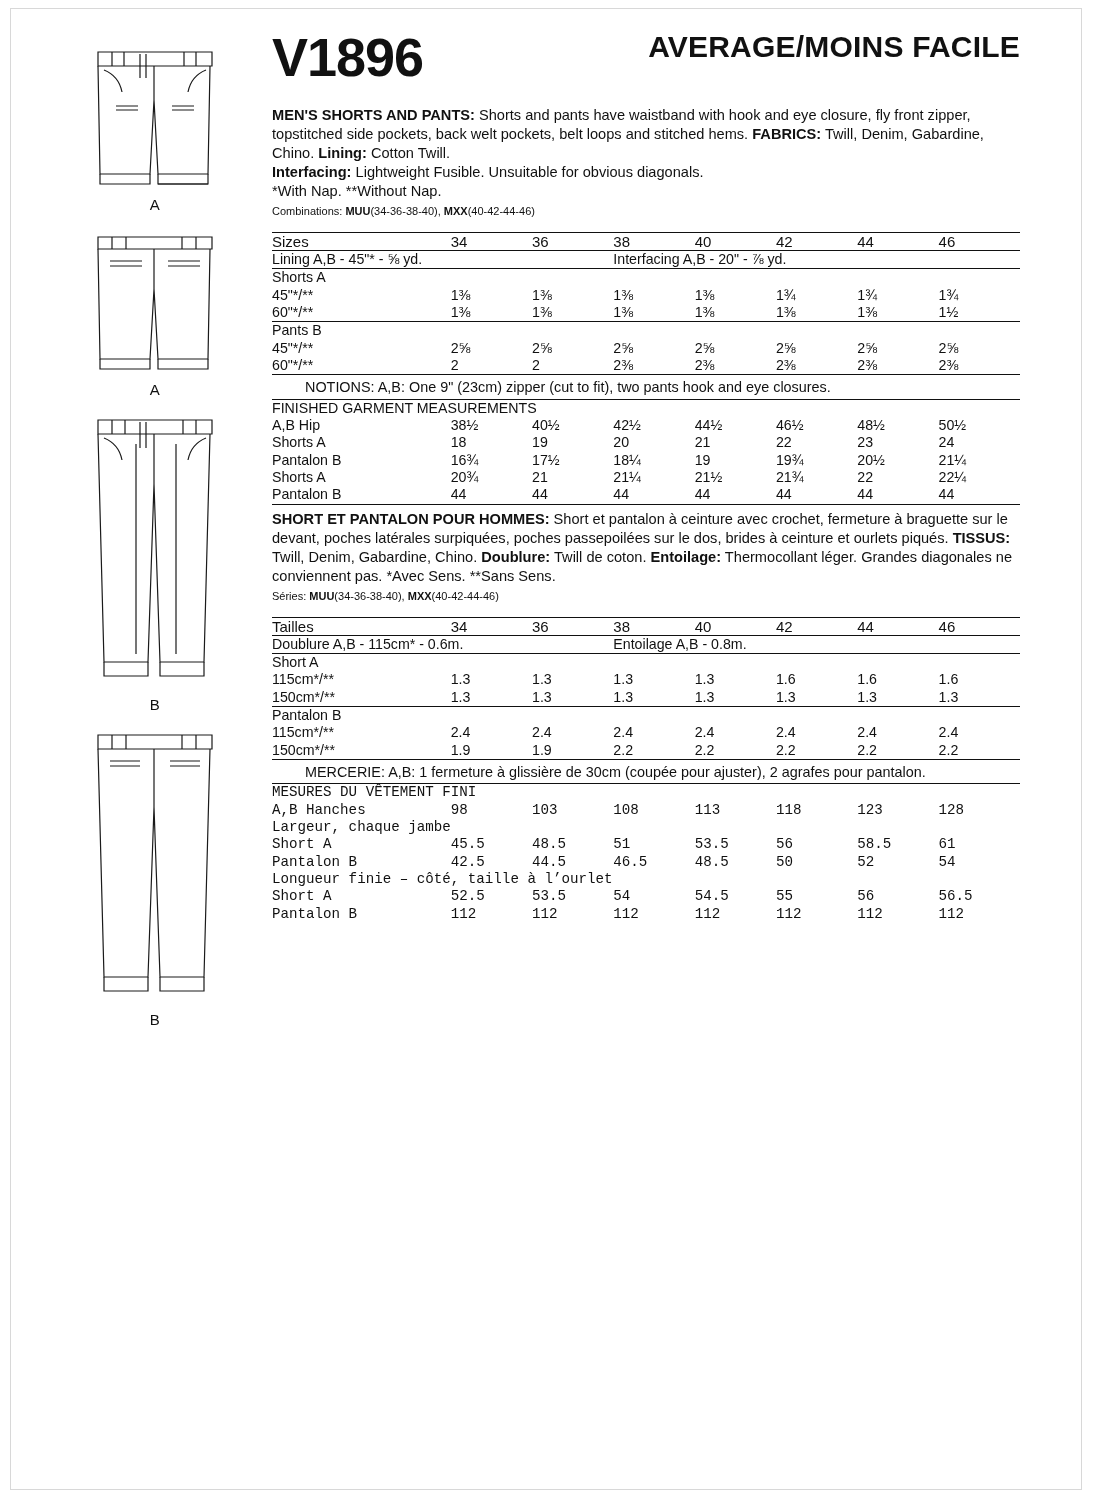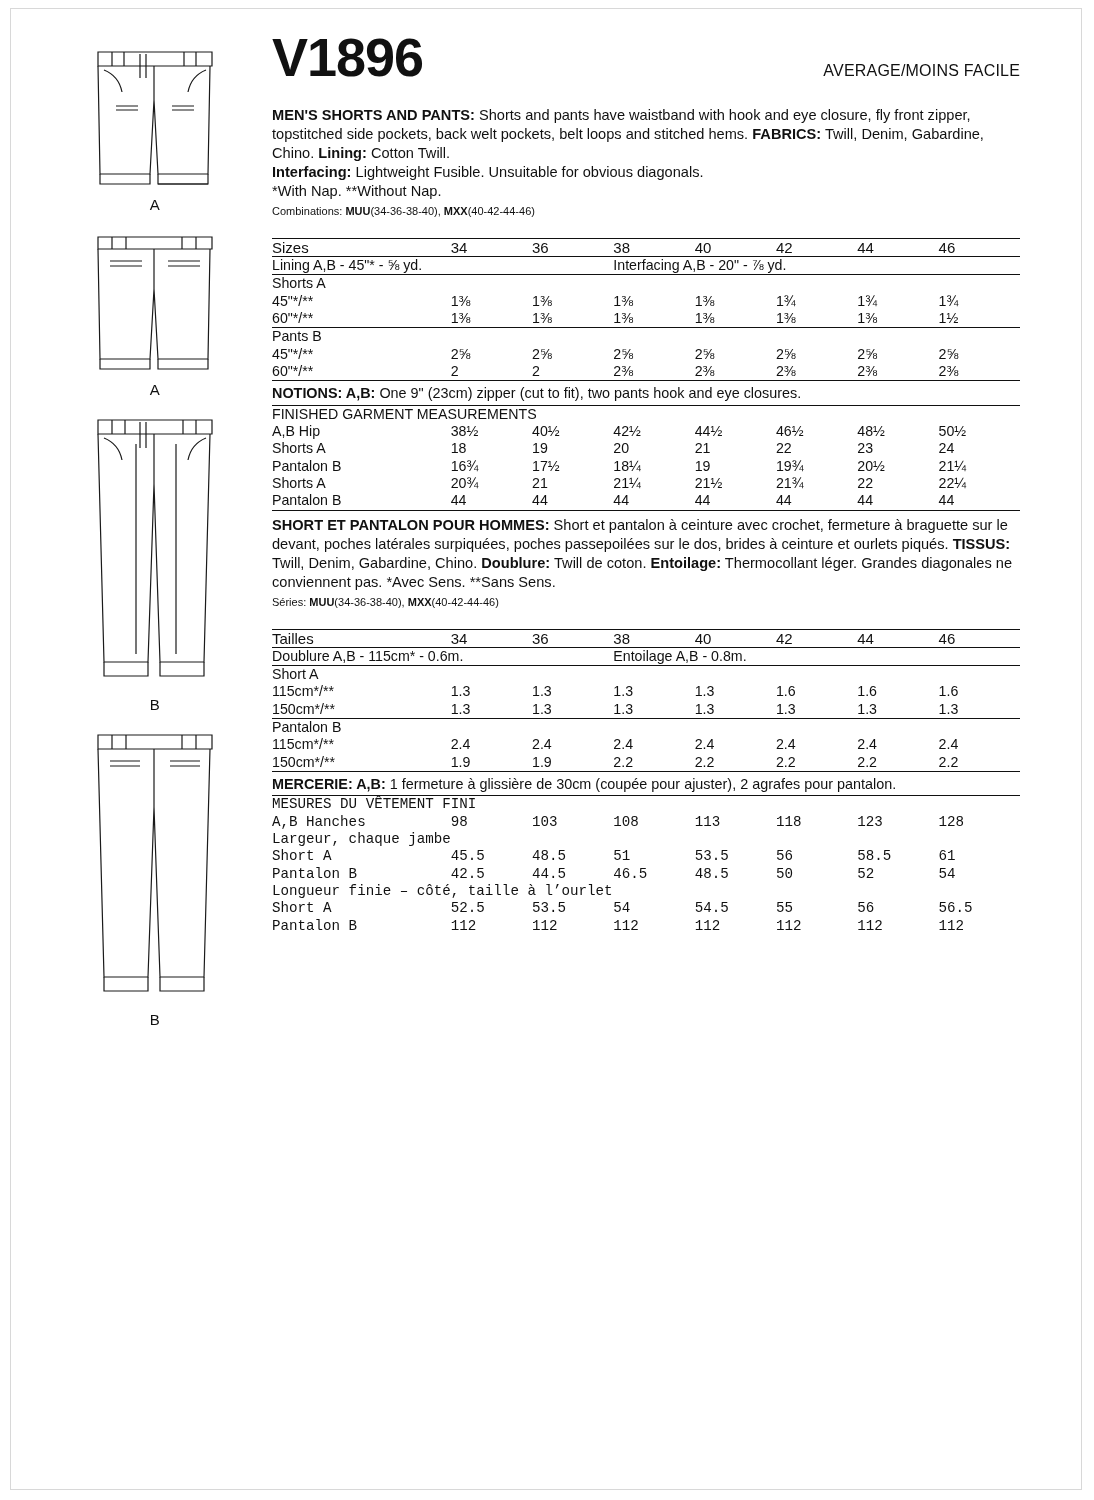--- a/index.html
+++ b/index.html
@@ -54,34 +54,34 @@
 
   
   .content {
     position: absolute;
     left: 272px;
     top: 30px;
     width: 748px;
   }
   .head-row {
     display: flex;
-    align-items: flex-end;
     justify-content: space-between;
   }
   .pattern-number {
     font-size: 54px;
     font-weight: bold;
     letter-spacing: -1px;
     line-height: 1;
     font-family: "Liberation Sans", sans-serif;
   }
   .difficulty {
-    font-size: 16px;
+    font-size: 30px;
     letter-spacing: 0.2px;
     padding-bottom: 4px;
+    font-weight: bold;
   }
 
   .desc {
     margin-top: 22px;
     font-size: 14.6px;
     line-height: 1.30;
     text-align: left;
   }
   .desc b { font-weight: bold; }
 
@@ -89,21 +89,21 @@
     margin-top: 3px;
     font-size: 11px;
     line-height: 1.3;
   }
   .combi b { font-weight: bold; }
 
   table.spec {
     width: 100%;
     border-collapse: collapse;
     font-size: 14.2px;
-    margin-top: 20px;
+    margin-top: 14px;
   }
   table.spec td, table.spec th {
     padding: 0;
     text-align: left;
     vertical-align: bottom;
     font-weight: normal;
   }
   .rule-top td { border-top: 1.6px solid #111; padding-top: 2px; }
   .rule-bot td { border-bottom: 1.6px solid #111; padding-bottom: 2px; }
   .hdr td { font-weight: bold; font-size: 15px; padding-top: 3px; padding-bottom: 2px;}
@@ -111,21 +111,21 @@
   .tight td { line-height: 1.22; }
 
   
   col.c0 { width: 178px; }
   col.cs { width: 81px; }
 
   .wide-note {
     font-size: 14.4px;
     line-height: 1.28;
   }
-  .wide-note b { font-weight: bold; }
+  .wide-note b { font-weight: normal; margin-left: 33px; }
   .para {
     font-size: 14.6px;
     line-height: 1.30;
     margin-top: 2px;
   }
   .para b { font-weight: bold; }
 </style>
 </head>
 <body>
 

